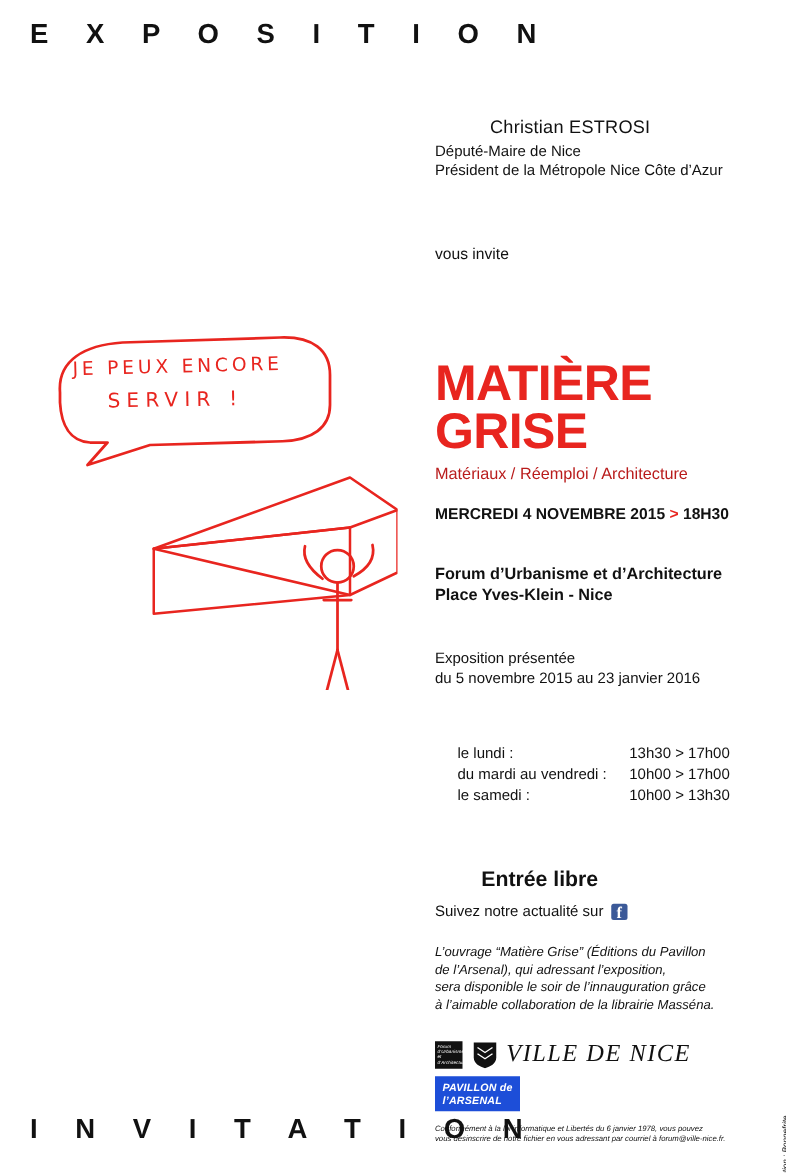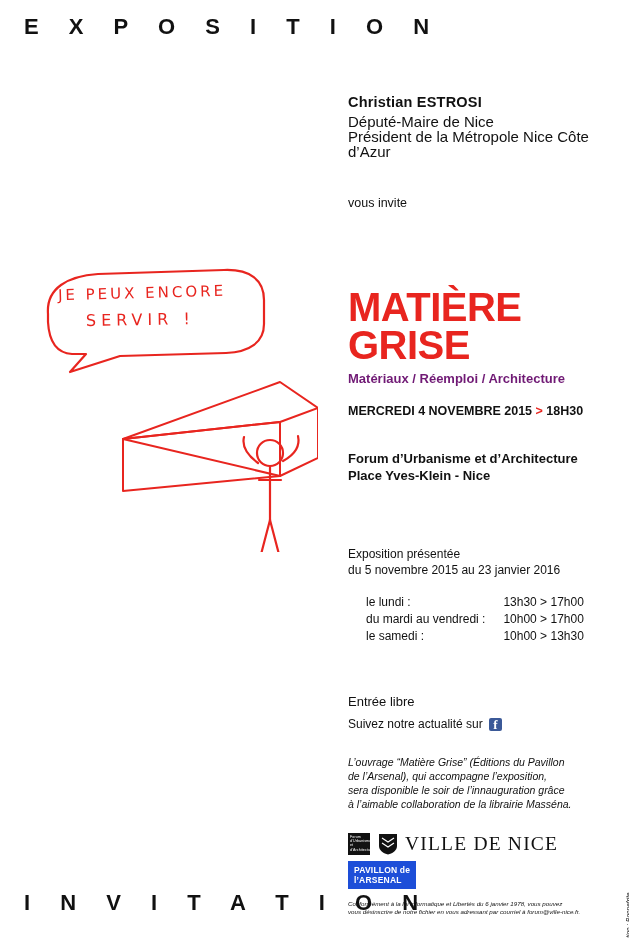--- a/index.html
+++ b/index.html
@@ -76,48 +76,49 @@
   .col {
     position: absolute;
     left: 348px;
     top: 0;
     width: 262px;
   }
   .block { position: absolute; left: 0; width: 262px; }
 
   .host-name {
     font-size: 14.5px;
-    font-weight: 700;
+    font-weight: 400;
     letter-spacing: .2px;
     color: #111;
+    margin-left: 44px;
   }
   .host-line {
-    font-size: 15px;
+    font-size: 12px;
     line-height: 15px;
     color: #111;
   }
 
   .invite-line {
     font-size: 12.5px;
     line-height: 18px;
     color: #111;
   }
 
   .title {
     color: #e8251f;
     font-size: 40px;
     font-weight: 700;
     line-height: 38px;
     letter-spacing: -0.5px;
   }
   .subtitle {
     margin-top: 7px;
-    color: #701a75;
+    color: #b91c1c;
     font-size: 13px;
-    font-weight: 700;
+    font-weight: 400;
   }
 
   .date-line {
     font-size: 12.5px;
     font-weight: 700;
     color: #111;
   }
   .date-line .sep { color: #e8251f; font-weight: 700; }
   .date-line .hour { color: #111; }
 
@@ -139,23 +140,24 @@
     line-height: 17px;
     color: #111;
     border-collapse: collapse;
     margin-left: 18px;
   }
   .hours-table td { padding: 0; vertical-align: top; }
   .hours-table td.label { padding-right: 18px; white-space: nowrap; }
   .hours-table td.value { white-space: nowrap; }
 
   .entry {
-    font-size: 13px;
-    font-weight: 400;
-    color: #111;
+    font-size: 17px;
+    font-weight: 700;
+    color: #111;
+    margin-left: 37px;
   }
   .follow {
     font-size: 12px;
     color: #111;
     display: flex;
     align-items: center;
     gap: 6px;
   }
   .fb {
     display: inline-block;
@@ -182,20 +184,21 @@
     font-style: italic;
     color: #111;
   }
 
   
   .logos {
     position: absolute;
     left: 348px;
     top: 833px;
     width: 262px;
+    font-style: italic;
   }
   .logo-row {
     display: flex;
     align-items: center;
     gap: 8px;
   }
   .logo-nice-block { display: flex; align-items: center; gap: 7px; }
   .logo-mini {
     width: 22px; height: 22px;
     background: #111;
@@ -312,21 +315,21 @@
         <span class="sep">&gt;</span>
         <span class="hour">18H30</span>
       </div>
     </div>
 
     <div class="block" style="top:450px">
       <div class="venue">Forum d’Urbanisme et d’Architecture</div>
       <div class="venue">Place Yves-Klein - Nice</div>
     </div>
 
-    <div class="block" style="top:546px">
+    <div class="block" style="top:518px">
       <div class="expo-dates">Exposition présentée</div>
       <div class="expo-dates">du 5 novembre 2015 au 23 janvier 2016</div>
     </div>
 
     <div class="block" style="top:594px">
       <table class="hours-table">
         <tbody>
           <tr>
             <td class="label">le lundi :</td>
             <td class="value">13h30 &gt; 17h00</td>
@@ -346,21 +349,21 @@
     <div class="block" style="top:694px">
       <div class="entry">Entrée libre</div>
       <div class="follow" style="margin-top:8px">
         <span>Suivez notre actualité sur</span>
         <span class="fb"></span>
       </div>
     </div>
 
     <div class="block" style="top:755px">
       <div class="book-note">L’ouvrage “Matière Grise” (Éditions du Pavillon</div>
-      <div class="book-note">de l’Arsenal), qui accompagne l’exposition,</div>
+      <div class="book-note">de l’Arsenal), qui adressant l’exposition,</div>
       <div class="book-note">sera disponible le soir de l’innauguration grâce</div>
       <div class="book-note">à l’aimable collaboration de la librairie Masséna.</div>
     </div>
 
   </div>
 
   <div class="logos">
     <div class="logo-row">
       <div class="logo-mini">Forum d’Urbanisme et d’Architecture</div>
       <div class="logo-nice-block">

